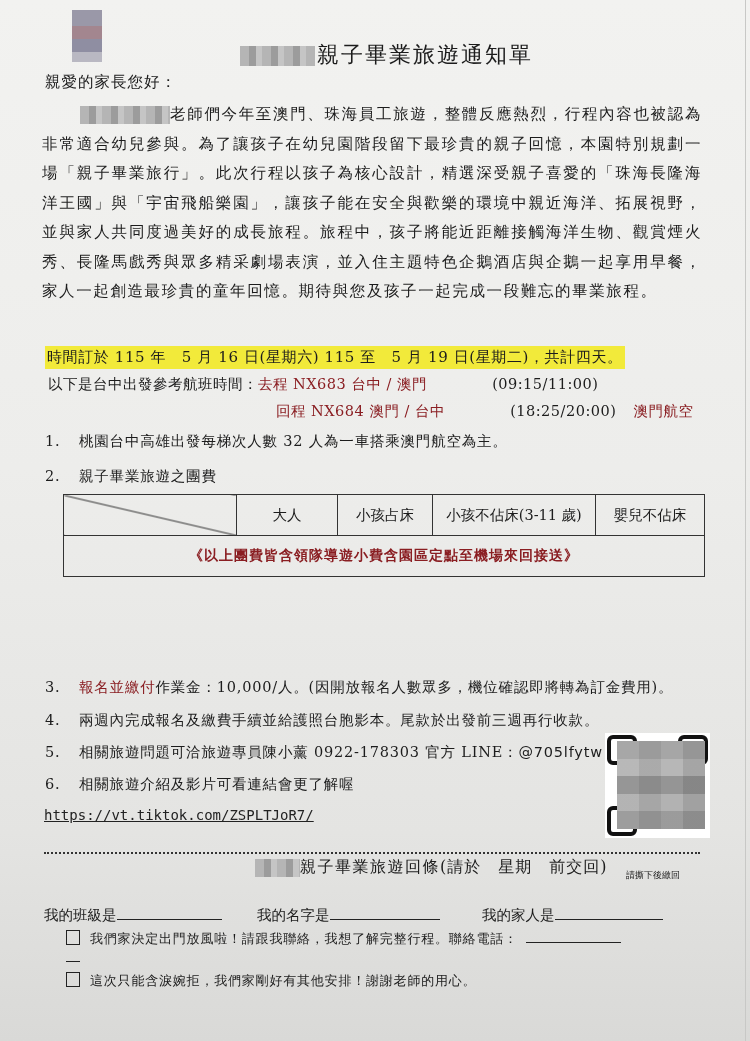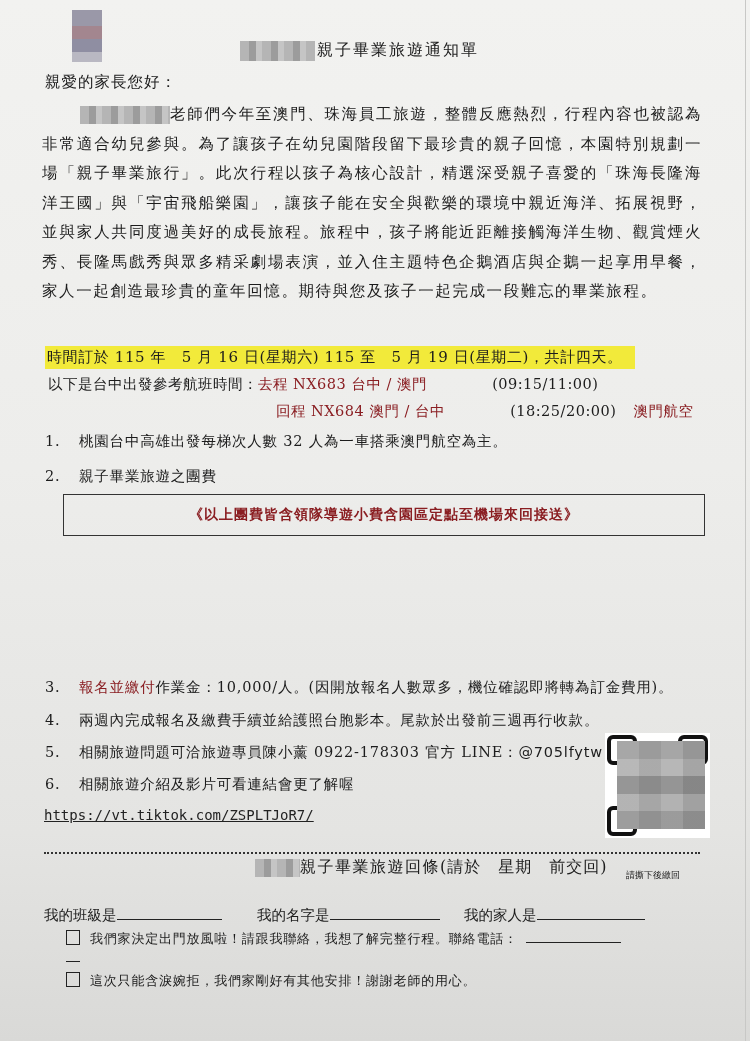--- a/index.html
+++ b/index.html
@@ -6,27 +6,27 @@
   body {
     width:750px; height:1041px; overflow:hidden; position:relative;
     background: linear-gradient(180deg, #f2f2f0 0%, #ededeb 45%, #e4e4e2 80%, #d9d9d7 100%);
     font-family: "DejaVu Serif", "Liberation Serif", serif;
     color:#1c1c1c;
   }
   .page-edge { position:absolute; right:4px; top:0; width:1px; height:1041px; background:#c8c8c6; }
   .blur { display:inline-block; background: repeating-linear-gradient(90deg,#b5b5b5 0 9px,#9c9c9c 9px 16px,#c5c5c5 16px 22px); vertical-align:middle; }
   .logo-blur { position:absolute; left:72px; top:10px; width:30px; height:52px;
     background: linear-gradient(180deg,#9a98a8 0 30%, #a3868f 30% 55%, #8f8ea2 55% 80%, #b9b8c2 80%); }
-  .title { position:absolute; left:240px; top:40px; font-size:16px; letter-spacing:2px; }
+  .title { position:absolute; left:240px; top:40px; font-size:22px; letter-spacing:2px; }
   .title .blur { width:75px; height:20px; margin-right:2px; }
   .greet { position:absolute; left:45px; top:72px; font-size:15.5px; letter-spacing:1px; }
   .para { position:absolute; left:42px; top:100px; width:660px; font-size:15.5px; line-height:29.5px; letter-spacing:1.6px; text-align:justify; }
   .para .blur { width:90px; height:18px; margin-left:38px; }
   .hl { background:#f2ea3a; }
-  .dateline { position:absolute; left:45px; top:346px; font-size:15px; padding:2px 12px 2px 2px; letter-spacing:0.6px; }
+  .dateline { position:absolute; left:45px; top:346px; font-size:15px; padding:2px 2px 2px 2px; letter-spacing:0.6px; }
   .flight1, .flight2 { position:absolute; font-size:14.5px; letter-spacing:0.5px; }
   .flight1 { left:48px; top:375px; }
   .flight2 { left:276px; top:402px; }
   .red { color:#8a1e22; }
   .item { position:absolute; left:45px; font-size:14.5px; letter-spacing:0.8px; }
   .item .num { display:inline-block; width:34px; }
   table.fees { position:absolute; left:63px; top:494px; width:642px; border-collapse:collapse; font-size:14.5px; }
   table.fees td { border:1.4px solid #333; text-align:center; height:38px; }
   table.fees td.diag { background: linear-gradient(to top right, transparent calc(50% - 1px), #333 50%, transparent calc(50% + 1px)); }
   .note-row td { color:#8a1e22; font-weight:bold; letter-spacing:1px; height:42px; font-size:14px; }
@@ -80,20 +80,27 @@
 
 <div class="item" style="top:432px">
   <span class="num">1.</span><span>桃園台中高雄出發每梯次人數 32 人為一車搭乘澳門航空為主。</span>
 </div>
 <div class="item" style="top:467px">
   <span class="num">2.</span><span>親子畢業旅遊之團費</span>
 </div>
 
 <table class="fees">
   <tbody>
+      <tr>
+    <td class="diag" style="width:170px"></td>
+    <td style="width:98px">大人</td>
+    <td style="width:92px">小孩占床</td>
+    <td style="width:160px">小孩不佔床(3-11 歲)</td>
+    <td>嬰兒不佔床</td>
+  </tr>
   <tr class="note-row">
     <td colspan="5">《以上團費皆含領隊導遊小費含園區定點至機場來回接送》</td>
   </tr>
 </tbody>
   </table>
 
 <div class="item" style="top:678px">
   <span class="num">3.</span><span class="red">報名並繳付</span><span>作業金：10,000/人。(因開放報名人數眾多，機位確認即將轉為訂金費用)。</span>
 </div>
 <div class="item" style="top:711px">
@@ -122,21 +129,21 @@
   <span class="blur"></span><span>親子畢業旅遊回條</span><small>(請於　星期　前交回)</small>
 </div>
 
 <div class="fields">
   <div class="field" style="left:0">
     <span>我的班級是</span><span class="line" style="width:105px"></span>
   </div>
   <div class="field" style="left:213px">
     <span>我的名字是</span><span class="line" style="width:110px"></span>
   </div>
-  <div class="field" style="left:420px">
+  <div class="field" style="left:438px">
     <span>我的家人是</span><span class="line" style="width:108px"></span>
   </div>
 </div>
 
 <div class="check" style="top:928px">
   <span class="box"></span><span>我們家決定出門放風啦！請跟我聯絡，我想了解完整行程。聯絡電話：</span><span class="line" style="width:95px;margin-left:8px"></span>
 </div>
 <div class="line-handle"></div>
 <div class="check" style="top:972px">
   <span class="box"></span><span>這次只能含淚婉拒，我們家剛好有其他安排！謝謝老師的用心。</span>

